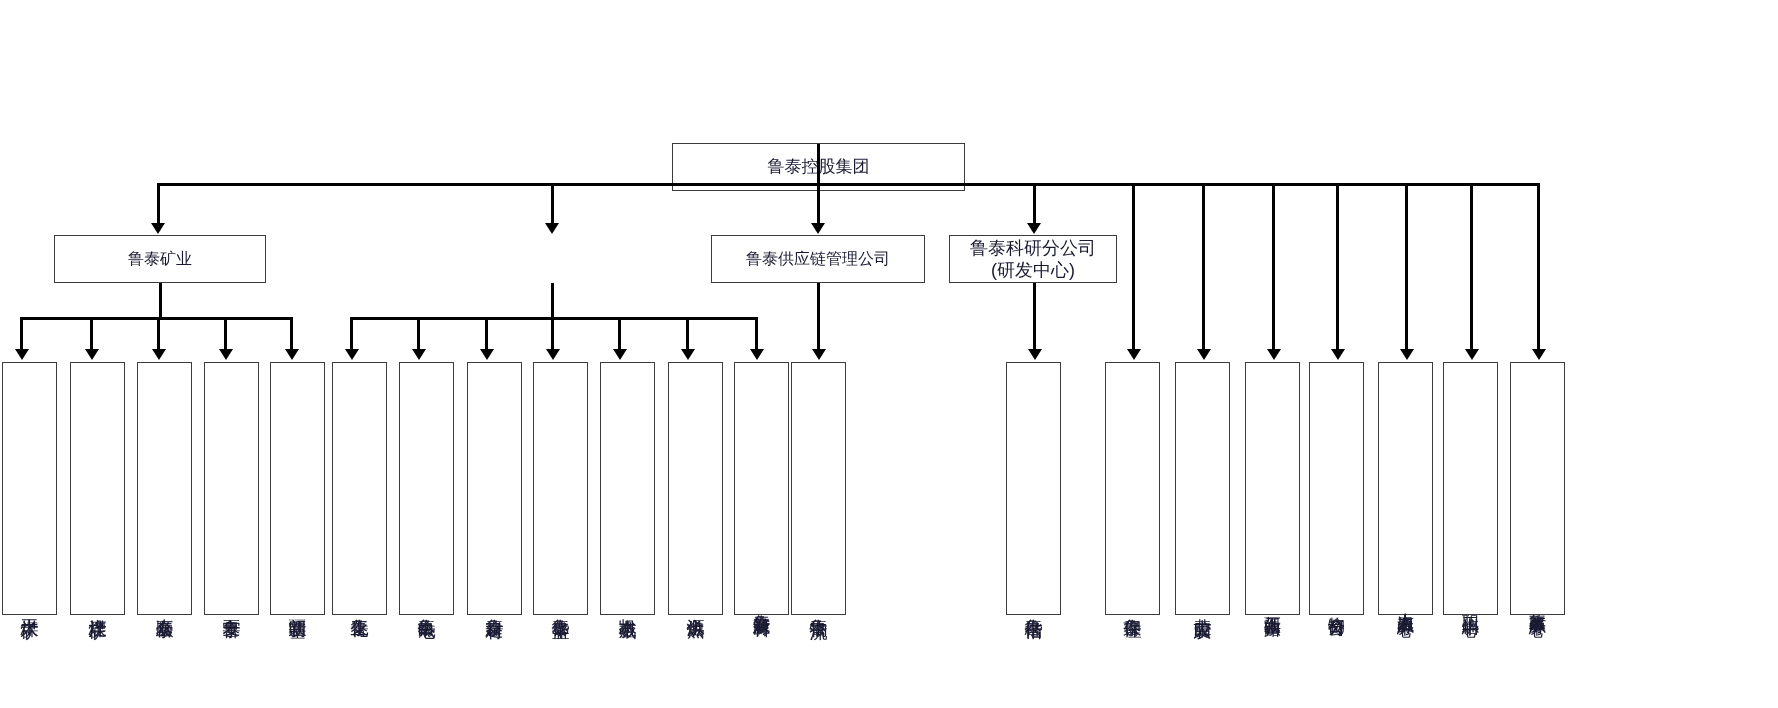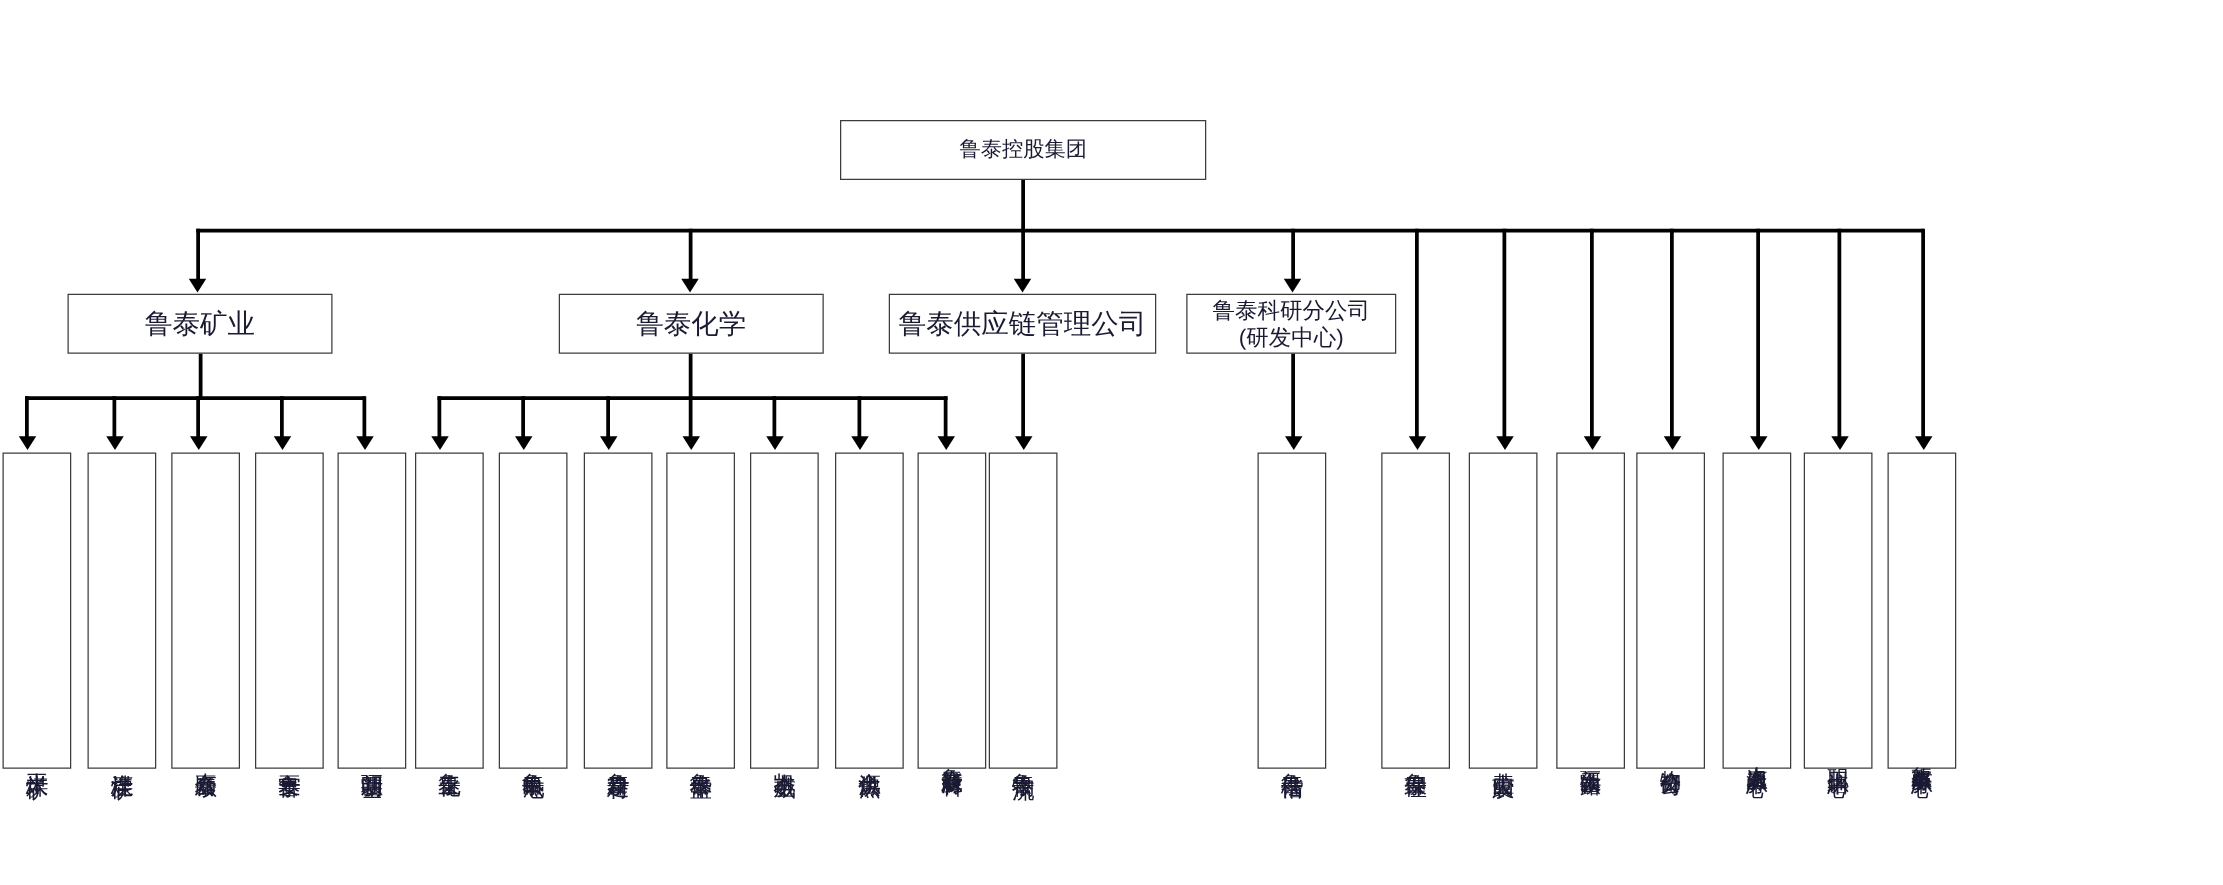--- a/index.html
+++ b/index.html
@@ -42,23 +42,24 @@
     display: flex;
     align-items: center;
     justify-content: center;
     color: #1a1a33;
     font-family: "Liberation Sans", "DejaVu Sans", sans-serif;
     text-align: center;
     line-height: 1.12;
   }
   .node.root {
     font-size: 17px;
+    margin-top: 47px;
   }
   .node.level2 {
-    font-size: 22px;
+    font-size: 16px;
   }
   .node.level2.two-line {
     font-size: 18px;
     line-height: 1.25;
   }
 
   
   .node.leaf {
     font-size: 18px;
     align-items: flex-end;
@@ -108,23 +109,20 @@
   <div class="ln h" style="left:157px; top:183px; width:1382px; height:3px;"></div>
 
   <div class="ln v" style="left:157px; top:183px; height:41px;"></div>
   <div class="arrow" style="left:151px; top:223px;"></div>
   <div class="node level2" style="left:54px; top:235px; width:212px; height:48px;">
     <span>鲁泰矿业</span>
   </div>
 
   <div class="ln v" style="left:551px; top:183px; height:41px;"></div>
   <div class="arrow" style="left:545px; top:223px;"></div>
-  <div class="node level2" style="left:447px; top:235px; width:212px; height:48px;">
-    <span>鲁泰化学</span>
-  </div>
 
   <div class="ln v" style="left:817px; top:183px; height:41px;"></div>
   <div class="arrow" style="left:811px; top:223px;"></div>
   <div class="node level2" style="left:711px; top:235px; width:214px; height:48px;text-align:center;">
     <span>鲁泰供应链管理公司</span>
   </div>
 
   <div class="ln v" style="left:1033px; top:183px; height:41px;"></div>
   <div class="arrow" style="left:1027px; top:223px;"></div>
   <div class="node level2 two-line" style="left:949px; top:235px; width:168px; height:48px;">

